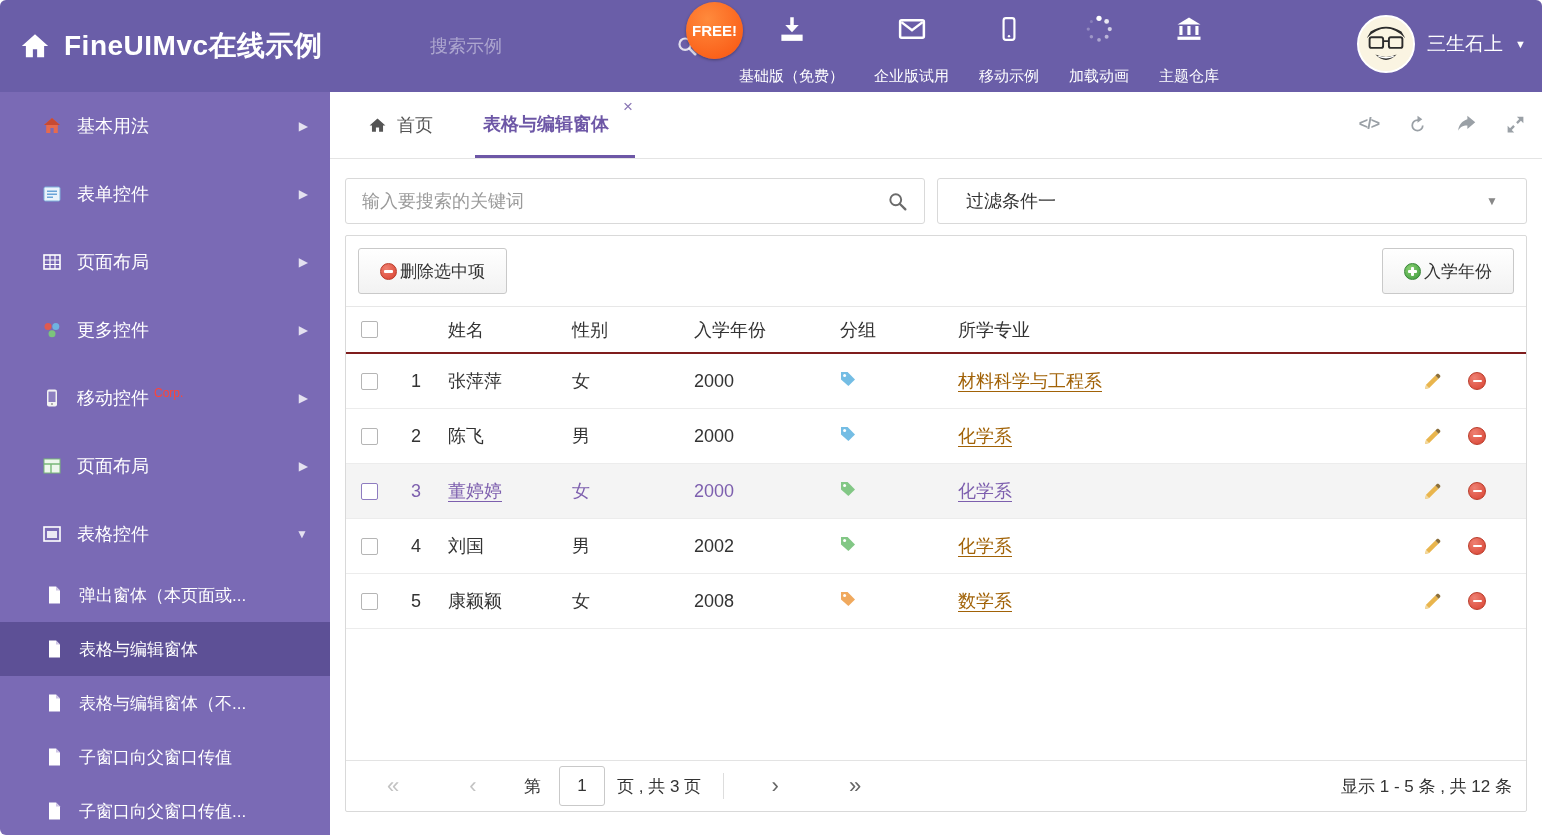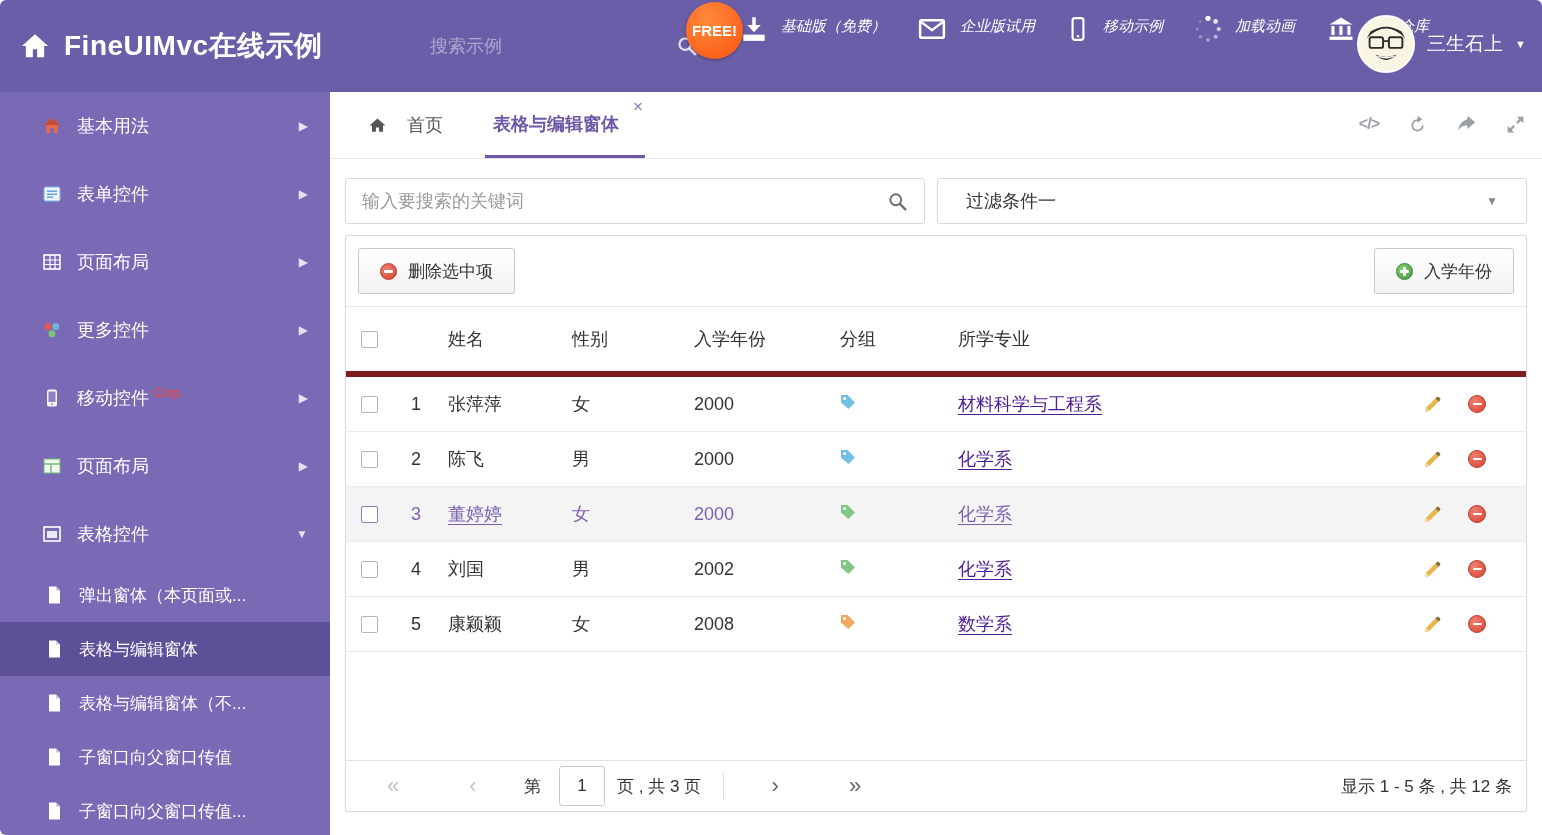--- a/index.html
+++ b/index.html
@@ -14,22 +14,22 @@
   .brand-title { color: #fff; font-size: 28px; font-weight: bold; letter-spacing: .5px; }
   .hsearch { position: absolute; left: 430px; top: 24px; width: 210px; height: 44px; display: flex; align-items: center; gap: 14px; }
   .hsearch input { flex: 1; background: transparent; border: none; outline: none; color: #fff; font-size: 18px; font-family: inherit; }
   .hsearch input::placeholder { color: rgba(255,255,255,.45); }
   .hsearch .mag { color: rgba(255,255,255,.8); width: 22px; height: 22px; cursor: pointer; }
   .free-badge { position: absolute; left: 686px; top: 2px; width: 57px; height: 57px; border-radius: 50%;
     background: radial-gradient(circle at 38% 30%, #ff8a3c, var(--free-badge, #f9530f));
     color: #fff; font-weight: bold; font-size: 15px; display: flex; align-items: center; justify-content: center;
     box-shadow: 0 1px 3px rgba(0,0,0,.35); cursor: pointer; }
   .topnav { position: absolute; left: 724px; top: 8px; display: flex; align-items: flex-start; }
-  .topnav-item { display: flex; align-items: center; gap: 12px; color: #fff; font-size: 15px;
-    padding: 0 15px; cursor: pointer; font-style: italic; }
+  .topnav-item { display: flex; flex-direction: column; align-items: center; gap: 23px; color: #fff; font-size: 15px;
+    padding: 0 15px; cursor: pointer; }
   .topnav-item .nicon { height: 36px; display: flex; align-items: flex-end; }
   .huser { position: absolute; right: 16px; top: 15px; display: flex; align-items: center; gap: 12px; color: #fff; cursor: pointer; }
   .avatar { width: 58px; height: 58px; border-radius: 50%; border: 2px solid #fff; background: #faf4e2; overflow: hidden; }
   .huser-name { font-size: 19px; }
   .caret { font-size: 11px; color: #fff; }
 
   
   .sidebar { position: absolute; left: 0; top: 92px; width: 330px; bottom: 0; background: var(--sidebar-bg, #7a6ab5); overflow: hidden; }
   .snav-item { height: 68px; display: flex; align-items: center; gap: 15px; padding: 0 22px 0 42px; color: #fff; font-size: 18px; cursor: pointer; }
   .snav-item .slabel { flex: 1; display: flex; align-items: baseline; gap: 5px; }
@@ -37,21 +37,21 @@
   .corp-badge { color: #ff4438; font-size: 12px; position: relative; top: -7px; }
   .snav-sub { height: 54px; display: flex; align-items: center; gap: 15px; padding: 0 22px 0 44px; color: #fff; font-size: 17px; cursor: pointer; }
   .snav-sub.selected { background: var(--sidebar-selected, #5d5096); }
   .sicon { width: 20px; height: 20px; flex: 0 0 20px; }
   .sicon svg { width: 20px; height: 20px; display: block; }
 
   
   .main { position: absolute; left: 330px; top: 92px; right: 0; bottom: 0; background: #fff; }
 
   .tabbar { position: relative; height: 67px; border-bottom: 1px solid #e4e4e4; display: flex; align-items: stretch; }
-  .tab { display: flex; align-items: center; gap: 20px; font-size: 18px; color: #555; cursor: pointer; }
+  .tab { display: flex; align-items: center; gap: 10px; font-size: 18px; color: #555; cursor: pointer; }
   .tab-home { margin-left: 30px; padding: 0 8px; }
   .tab-home svg { width: 19px; height: 19px; color: #555; }
   .tab-active { margin-left: 34px; padding: 0 26px 0 8px; color: var(--accent, #6d57a6); font-weight: bold;
     border-bottom: 3px solid var(--accent, #6d57a6); position: relative; }
   .tab-close { position: absolute; right: 2px; top: 6px; font-size: 17px; font-weight: normal; color: #8a76b5; cursor: pointer; line-height: 1; }
   .tabtools { position: absolute; right: 16px; top: 0; height: 64px; display: flex; align-items: center; gap: 28px; color: #9aa0a6; }
   .ttool { cursor: pointer; display: flex; align-items: center; }
   .ttool svg { width: 21px; height: 21px; }
   .code-glyph { font-size: 16px; font-weight: bold; letter-spacing: -1px; }
 
@@ -61,48 +61,48 @@
   .search-box input::placeholder { color: #9a9a9a; }
   .search-btn { width: 54px; height: 100%; display: flex; align-items: center; justify-content: center; color: #6b6b6b; cursor: pointer; }
   .search-btn svg { width: 21px; height: 21px; }
   .filter-dd { flex: 1; height: 46px; border: 1px solid #d9d9d9; border-radius: 3px; display: flex; align-items: center;
     padding: 0 28px; font-size: 18px; color: #333; cursor: pointer; background: #fff; }
   .filter-dd .dd-caret { margin-left: auto; font-size: 12px; color: #888; }
 
   .panel { position: absolute; left: 15px; right: 15px; top: 143px; bottom: 23px; border: 1px solid #d9d9d9; border-radius: 2px;
     display: flex; flex-direction: column; background: #fff; }
   .gtoolbar { display: flex; justify-content: space-between; align-items: center; padding: 12px 12px; }
-  .btn { height: 46px; display: inline-flex; align-items: center; gap: 11px; padding: 0 21px; border: 1px solid #c9c9c9;
+  .btn { height: 46px; display: inline-flex; align-items: center; gap: 3px; padding: 0 21px; border: 1px solid #c9c9c9;
     border-radius: 3px; background: linear-gradient(#ffffff, #f2f2f2); font-size: 17px; color: #333; cursor: pointer; }
   .icon-circle { width: 17px; height: 17px; border-radius: 50%; position: relative; flex: 0 0 17px; }
   .icon-circle.red { background: radial-gradient(circle at 35% 30%, #ef8070, var(--danger, #d8402f)); border: 1px solid #b93a28; }
   .icon-circle.green { background: radial-gradient(circle at 35% 30%, #86ce6f, var(--success, #3f9b3f)); border: 1px solid #368536; }
   .icon-circle.red::after { content: ""; position: absolute; left: 3px; top: 6.5px; width: 9px; height: 2.6px; background: #fff; border-radius: 1px; }
   .icon-circle.green::before { content: ""; position: absolute; left: 3px; top: 6.5px; width: 9px; height: 2.6px; background: #fff; border-radius: 1px; }
   .icon-circle.green::after { content: ""; position: absolute; left: 6.2px; top: 3.3px; width: 2.6px; height: 9px; background: #fff; border-radius: 1px; }
 
-  .ghead { display: flex; align-items: center; height: 71px; border-top: 1px solid #e7e7e7; border-bottom: 6px solid #7f1d1d;
+  .ghead { display: flex; align-items: center; height: 48px; border-top: 1px solid #e7e7e7; border-bottom: 2px solid #7f1d1d;
     font-size: 18px; color: #333; }
   .grow { display: flex; align-items: center; height: 55px; border-bottom: 1px solid #ececec; font-size: 18px; color: #333; }
   .grow.selected { background: #f4f4f4; color: var(--selected-text, #7d5fae); }
   .grow.selected .major-link { color: inherit; }
   .grow.selected .cell-name { text-decoration: underline; text-underline-offset: 4px; }
 
   .col-check { flex: 0 0 48px; padding-left: 15px; display: flex; align-items: center; }
   .cb { width: 17px; height: 17px; border: 1px solid #b5b5b5; border-radius: 2px; background: #fff; cursor: pointer; }
   .grow.selected .cb { border-color: #8e7cc0; }
   .col-num { flex: 0 0 44px; text-align: center; }
   .col-name { flex: 0 0 124px; padding-left: 10px; }
   .col-gender { flex: 0 0 122px; padding-left: 10px; }
   .col-year { flex: 0 0 146px; padding-left: 10px; }
   .col-group { flex: 0 0 118px; padding-left: 10px; }
   .col-major { flex: 1; padding-left: 10px; }
   .col-actions { flex: 0 0 112px; display: flex; justify-content: flex-end; align-items: center; gap: 26px; padding-right: 40px; }
 
-  .major-link { color: #4c1d95; text-decoration: underline; text-underline-offset: 4px; cursor: pointer; }
+  .major-link { color: #a16207; text-decoration: underline; text-underline-offset: 4px; cursor: pointer; }
   .tag-icon { width: 16px; height: 16px; display: inline-block; }
   .tag-icon svg { width: 16px; height: 16px; display: block; }
   .tag-icon[data-color="blue"] { color: #74bde4; }
   .tag-icon[data-color="green"] { color: #82c785; }
   .tag-icon[data-color="orange"] { color: #f0a95e; }
   .act-edit { width: 19px; height: 19px; cursor: pointer; }
   .act-edit svg { width: 19px; height: 19px; display: block; }
   .act-del { width: 18px; height: 18px; border-radius: 50%; position: relative; cursor: pointer;
     background: radial-gradient(circle at 35% 30%, #ee8173, var(--danger, #d8402f)); border: 1px solid #b93a28; }
   .act-del::after { content: ""; position: absolute; left: 3.5px; top: 6.8px; width: 9px; height: 2.6px; background: #fff; border-radius: 1px; }

